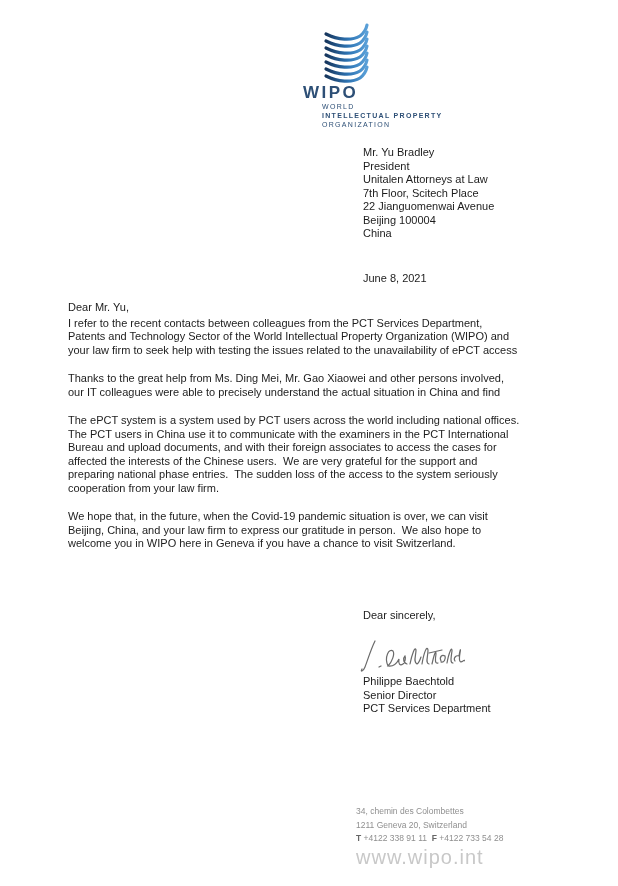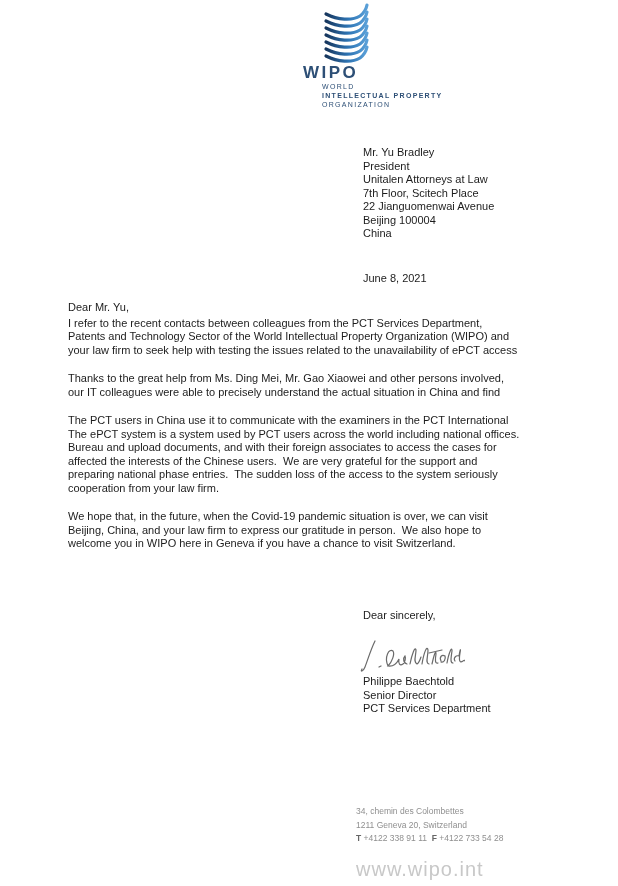--- a/index.html
+++ b/index.html
@@ -5,21 +5,21 @@
   html,body{margin:0;padding:0;background:#ffffff;}
   .page{
     position:relative;
     width:618px;height:886px;
     background:#ffffff;
     font-family:"Liberation Sans", sans-serif;
     color:#1c1c1c;
     overflow:hidden;
   }
   
-  .logo{position:absolute;left:303px;top:3px;width:180px;height:115px;}
+  .logo{position:absolute;left:303px;top:23px;width:180px;height:115px;}
   .logo-spiral{position:absolute;left:19px;top:0;}
   .logo-brand{
     position:absolute;left:0;top:60px;
     font-size:17px;font-weight:bold;letter-spacing:2.5px;
     color:var(--brand-color,#2d4f76);
   }
   .logo-subs{position:absolute;left:19px;top:79px;}
   .logo-sub{
     font-size:7px;line-height:9px;letter-spacing:1.3px;
     color:var(--brand-color,#2d4f76);white-space:pre;
@@ -33,21 +33,21 @@
   .salutation{font-size:11px;line-height:13.5px;margin-bottom:2px;white-space:pre;}
   .para{margin-bottom:15px;}
   .closing{position:absolute;left:363px;top:609px;font-size:11px;line-height:13.5px;}
   .signature{position:absolute;left:350px;top:636px;}
   .signblock{position:absolute;left:363px;top:675px;}
   
   .footer{position:absolute;left:356px;top:805px;}
   .footer-line{font-size:8.5px;line-height:13.5px;color:#8f8f8f;white-space:pre;}
   .footer-line b{color:#666666;font-weight:bold;}
   .website{
-    margin-top:13px;font-size:20px;letter-spacing:1px;
+    margin-top:1px;font-size:20px;letter-spacing:1px;
     color:#c8c8c8;line-height:20px;
   }
 </style>
 </head>
 <body>
 
 <div class="page">
 
   <div class="logo">
     <svg class="logo-spiral" width="48" height="62" viewBox="0 0 48 62">
@@ -94,22 +94,22 @@
         <div class="para">
           <div class="line">I refer to the recent contacts between colleagues from the PCT Services Department,</div>
           <div class="line">Patents and Technology Sector of the World Intellectual Property Organization (WIPO) and</div>
           <div class="line">your law firm to seek help with testing the issues related to the unavailability of ePCT access</div>
         </div>
         <div class="para">
           <div class="line">Thanks to the great help from Ms. Ding Mei, Mr. Gao Xiaowei and other persons involved,</div>
           <div class="line">our IT colleagues were able to precisely understand the actual situation in China and find</div>
         </div>
         <div class="para">
+          <div class="line">The ePCT system is a system used by PCT users across the world including national offices.</div>
           <div class="line">The PCT users in China use it to communicate with the examiners in the PCT International</div>
-          <div class="line">The ePCT system is a system used by PCT users across the world including national offices.</div>
           <div class="line">Bureau and upload documents, and with their foreign associates to access the cases for</div>
           <div class="line">affected the interests of the Chinese users.  We are very grateful for the support and</div>
           <div class="line">preparing national phase entries.  The sudden loss of the access to the system seriously</div>
           <div class="line">cooperation from your law firm.</div>
         </div>
         <div class="para">
           <div class="line">We hope that, in the future, when the Covid-19 pandemic situation is over, we can visit</div>
           <div class="line">Beijing, China, and your law firm to express our gratitude in person.  We also hope to</div>
           <div class="line">welcome you in WIPO here in Geneva if you have a chance to visit Switzerland.</div>
         </div>

